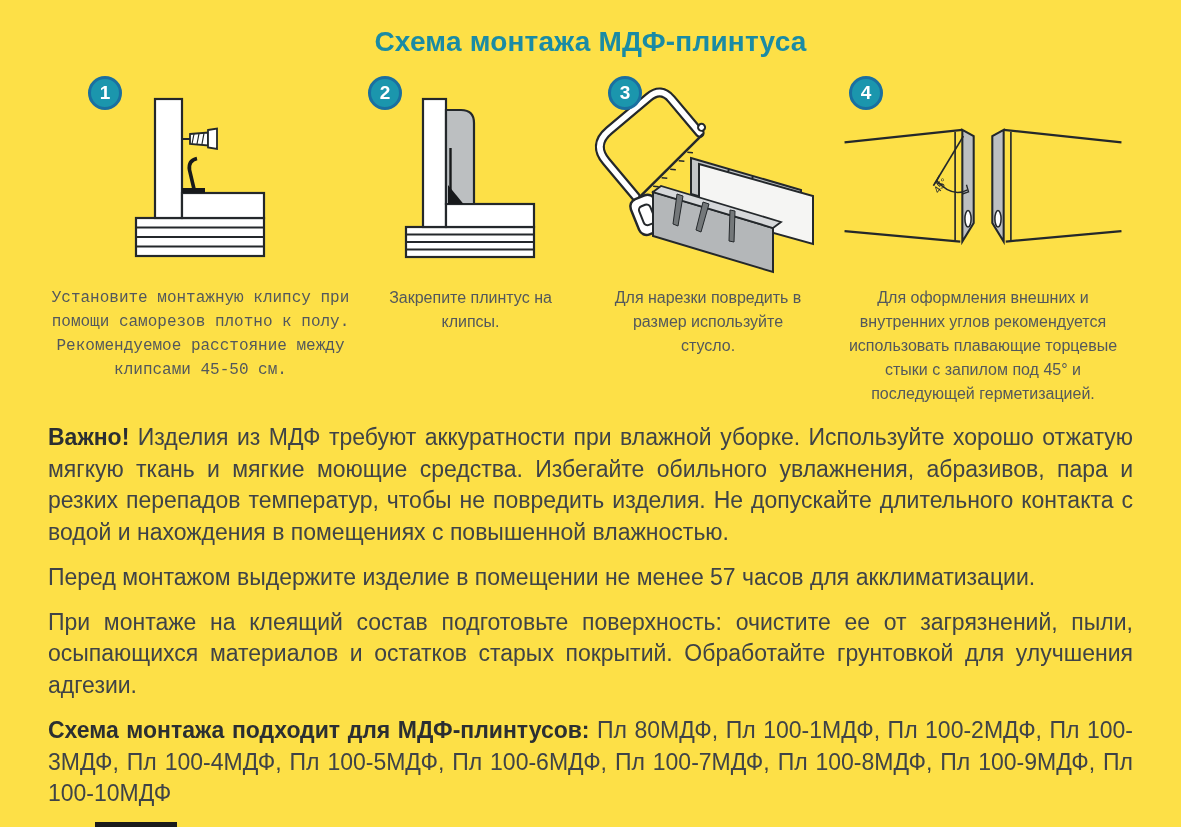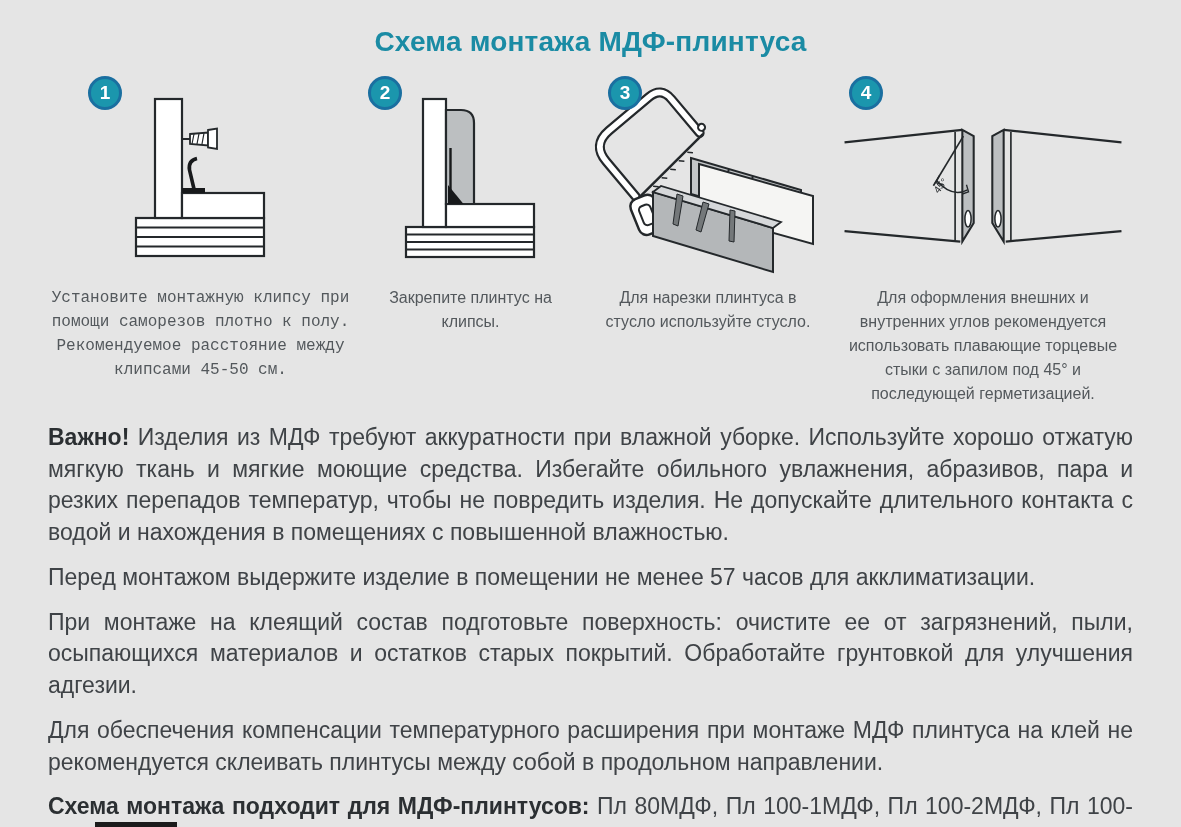--- a/index.html
+++ b/index.html
@@ -1,17 +1,17 @@
 <!DOCTYPE html>
 <html lang="ru"><head>
 <meta charset="utf-8">
 <style>
   html,body{margin:0;padding:0;background:#ffffff;}
   body{width:1181px;height:827px;font-family:"Liberation Sans","DejaVu Sans",sans-serif;}
-  .page{position:relative;width:1181px;height:827px;background:#e5e5e5;overflow:hidden;}
+  .page{position:relative;width:1181px;height:827px;background:#fde047;overflow:hidden;}
   .title{
     margin:0;padding-top:26px;text-align:center;
     font-size:28px;font-weight:700;color:#1a8ba4;letter-spacing:.2px;
   }
   .steps{
     display:flex;justify-content:space-between;
     padding:14px 48px 0 48px;box-sizing:border-box;gap:5px;
   }
   .step{position:relative;display:flex;flex-direction:column;}
   .step1{width:305px;} .step2{width:225px;} .step3{width:240px;} .step4{width:300px;}
@@ -117,21 +117,21 @@
             <path d="M138,93 l-3,9 M162,100 l-3,9" stroke-width="2" fill="none"></path>
             <polygon points="108,88 222,120 222,168 108,136" fill="#f5f5f3" stroke-width="2"></polygon>
             <polygon points="62,116 182,152 182,196 62,160" fill="#b4b7b9" stroke-width="2"></polygon>
             <polygon points="62,116 182,152 190,146 70,110" fill="#d6d8da" stroke-width="1.8"></polygon>
             <polygon points="86,118 92,120 87,150 82,148" fill="#74787a" stroke-width="1"></polygon>
             <polygon points="112,126 118,128 110,156 105,154" fill="#74787a" stroke-width="1"></polygon>
             <polygon points="139,134 144,135 143,166 138,165" fill="#74787a" stroke-width="1"></polygon>
           </g>
         </svg>
       </div>
-      <div class="caption">Для нарезки плинтуса в стусло используйте стусло.</div>
+      <div class="caption">Для нарезки повредить в размер используйте стусло.</div>
     </div>
 
     <div class="step step4">
       <div class="badge">4</div>
       <div class="illus">
         <svg width="290" height="155" viewBox="0 0 280 150">
           <g stroke="#24282b">
             <path d="M6,40 L120,28" stroke-width="2.2" fill="none"></path>
             <path d="M6,126 L118,136" stroke-width="2.2" fill="none"></path>
             <polygon points="120,28 131,34 131,118 120,136" fill="#bcbfc1" stroke-width="2"></polygon>
@@ -165,24 +165,20 @@
     </p>
     <p class="note">
       <b></b>
       <span>Перед монтажом выдержите изделие в помещении не менее 57 часов для акклиматизации.</span>
     </p>
     <p class="note">
       <b></b>
       <span>При монтаже на клеящий состав подготовьте поверхность: очистите ее от загрязнений, пыли, осыпающихся материалов и остатков старых покрытий. Обработайте грунтовкой для улучшения адгезии.</span>
     </p>
     <p class="note">
-      <b></b>
-      <span>Для обеспечения компенсации температурного расширения при монтаже МДФ плинтуса на клей не рекомендуется склеивать плинтусы между собой в продольном направлении.</span>
-    </p>
-    <p class="note">
       <b>Схема монтажа подходит для МДФ-плинтусов:</b>
       <span>Пл 80МДФ, Пл 100-1МДФ, Пл 100-2МДФ, Пл 100-3МДФ, Пл 100-4МДФ, Пл 100-5МДФ, Пл 100-6МДФ, Пл 100-7МДФ, Пл 100-8МДФ, Пл 100-9МДФ, Пл 100-10МДФ</span>
     </p>
   </div>
 
   <div class="artifact"></div>
 
 </div>
 
 </body></html>

